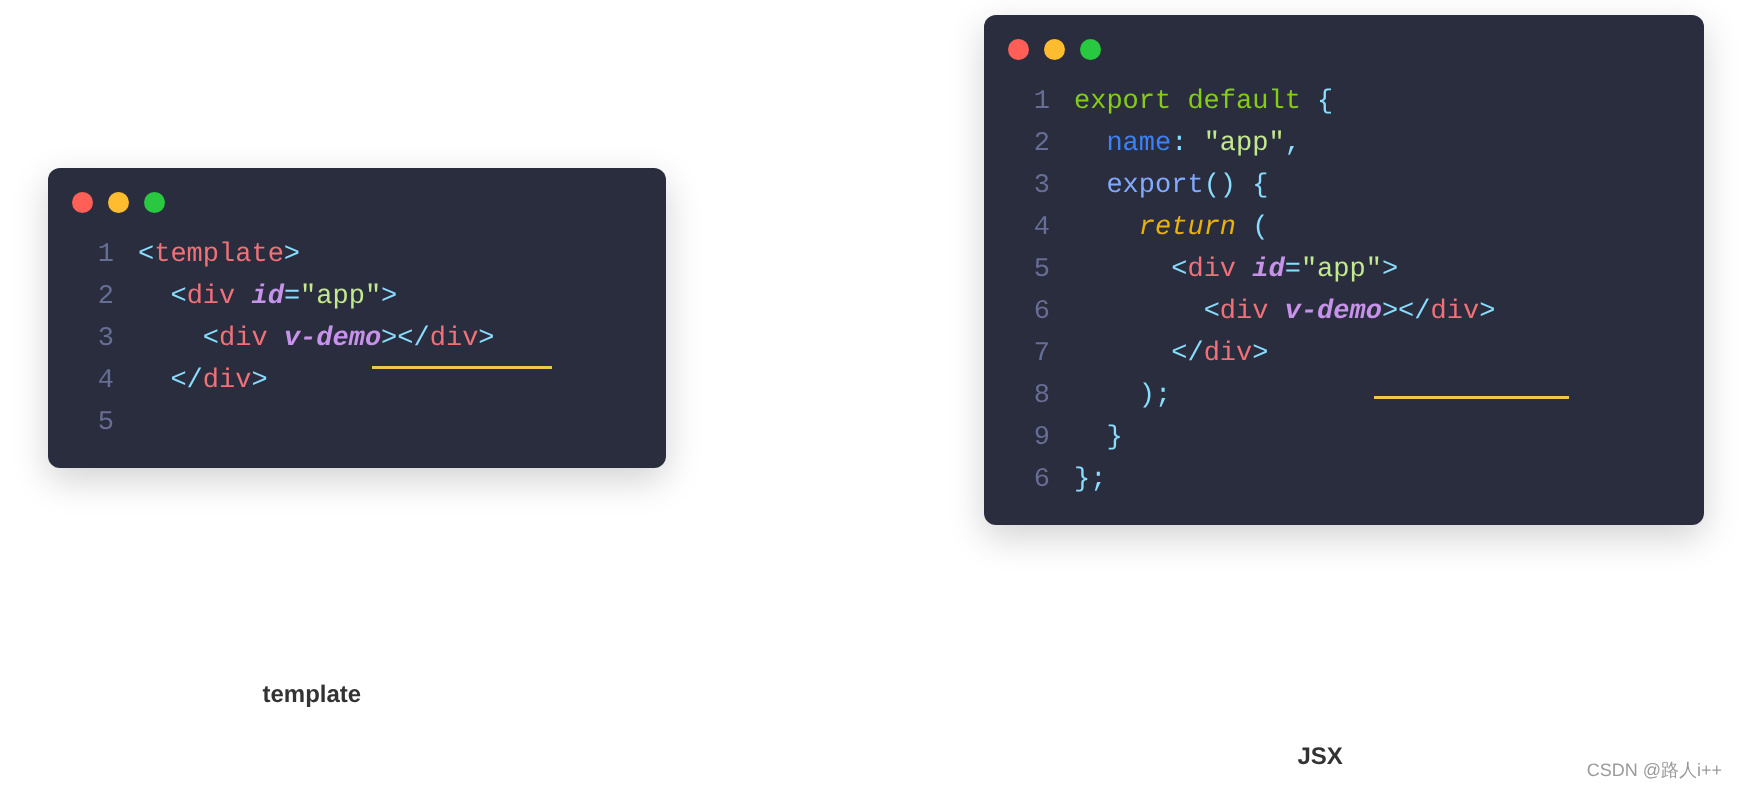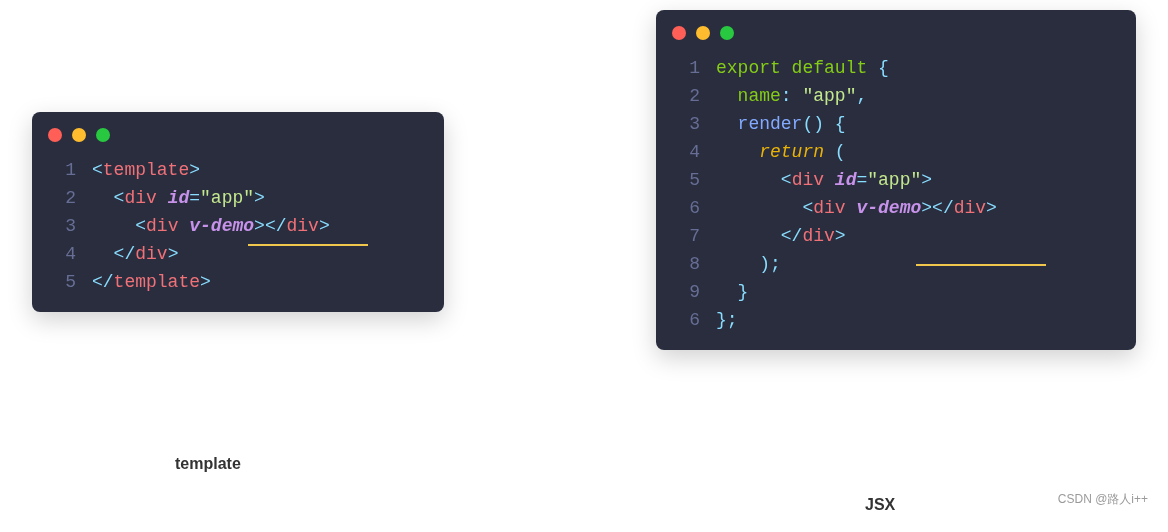--- a/index.html
+++ b/index.html
@@ -67,57 +67,57 @@
     color: rgba(120,120,120,0.75);
   }
   
   .c-punct { color: #89ddff; }
   .c-tag { color: #f07178; }
   .c-attr { color: #c792ea; font-style: italic; font-weight: bold; }
   .c-str { color: #c3e88d; }
   .c-key { color: #84cc16; }
   .c-fn { color: #82aaff; }
   .c-ret { color: #eab308; font-style: italic; font-family: Liberation Mono, monospace; }
-  .c-prop { color: #84cc16; }
+  .c-prop { color: #3b82f6; }
 </style>
 </head>
 <body>
 
 <div class="code-window" style="left:32px; top:112px; width:412px;">
   <div class="traffic-lights">
     <div class="tl tl-red"></div>
     <div class="tl tl-yellow"></div>
     <div class="tl tl-green"></div>
   </div>
   <div class="code-body" id="left-body">
       <div class="line"><span class="ln">1</span><span class="content"><span></span><span class="c-punct">&lt;</span><span class="c-tag">template</span><span class="c-punct">&gt;</span></span></div>
       <div class="line"><span class="ln">2</span><span class="content"><span>  </span><span class="c-punct">&lt;</span><span class="c-tag">div </span><span class="c-attr">id</span><span class="c-punct">=</span><span class="c-str">"app"</span><span class="c-punct">&gt;</span></span></div>
       <div class="line"><span class="ln">3</span><span class="content"><span>    </span><span class="c-punct">&lt;</span><span class="c-tag">div </span><span class="c-attr">v-demo</span><span class="c-punct">&gt;</span><span class="c-punct">&lt;/</span><span class="c-tag">div</span><span class="c-punct">&gt;</span></span></div>
       <div class="line"><span class="ln">4</span><span class="content"><span>  </span><span class="c-punct">&lt;/</span><span class="c-tag">div</span><span class="c-punct">&gt;</span></span></div>
-      <div class="line"><span class="ln">5</span><span class="content"><span></span><span class="c-punct">&lt;/</span><span class="c-tag">template</span><span class="c-punct">&gt;</span></span></div>
+      <div class="line"><span class="ln">5</span></div>
     </div>
   <div class="underline" style="left:216px; top:132px; width:120px;"></div>
 </div>
 <div class="caption" style="left:175px; top:455px;">template</div>
 
 <div class="code-window" style="left:656px; top:10px; width:480px;">
   <div class="traffic-lights">
     <div class="tl tl-red"></div>
     <div class="tl tl-yellow"></div>
     <div class="tl tl-green"></div>
   </div>
   <div class="code-body" id="right-body">
       <div class="line"><span class="ln">1</span><span class="content"><span></span><span class="c-key">export default </span><span class="c-punct">{</span></span></div>
       <div class="line"><span class="ln">2</span><span class="content"><span>  </span><span class="c-prop">name</span><span class="c-punct">: </span><span class="c-str">"app"</span><span class="c-punct">,</span></span></div>
-      <div class="line"><span class="ln">3</span><span class="content"><span>  </span><span class="c-fn">render</span><span class="c-punct">() {</span></span></div>
+      <div class="line"><span class="ln">3</span><span class="content"><span>  </span><span class="c-fn">export</span><span class="c-punct">() {</span></span></div>
       <div class="line"><span class="ln">4</span><span class="content"><span>    </span><span class="c-ret">return </span><span class="c-punct">(</span></span></div>
       <div class="line"><span class="ln">5</span><span class="content"><span>      </span><span class="c-punct">&lt;</span><span class="c-tag">div </span><span class="c-attr">id</span><span class="c-punct">=</span><span class="c-str">"app"</span><span class="c-punct">&gt;</span></span></div>
       <div class="line"><span class="ln">6</span><span class="content"><span>        </span><span class="c-punct">&lt;</span><span class="c-tag">div </span><span class="c-attr">v-demo</span><span class="c-punct">&gt;</span><span class="c-punct">&lt;/</span><span class="c-tag">div</span><span class="c-punct">&gt;</span></span></div>
       <div class="line"><span class="ln">7</span><span class="content"><span>      </span><span class="c-punct">&lt;/</span><span class="c-tag">div</span><span class="c-punct">&gt;</span></span></div>
       <div class="line"><span class="ln">8</span><span class="content"><span>    </span><span class="c-punct">);</span></span></div>
       <div class="line"><span class="ln">9</span><span class="content"><span>  </span><span class="c-punct">}</span></span></div>
       <div class="line"><span class="ln">6</span><span class="content"><span></span><span class="c-punct">};</span></span></div>
     </div>
   <div class="underline" style="left:260px; top:254px; width:130px;"></div>
 </div>
 <div class="caption" style="left:865px; top:496px;">JSX</div>
 
-<div class="watermark" style="right:20px; bottom:24px;">CSDN @路人i++</div>
+<div class="watermark" style="right:20px; bottom:10px;">CSDN @路人i++</div>
 
 </body></html>

